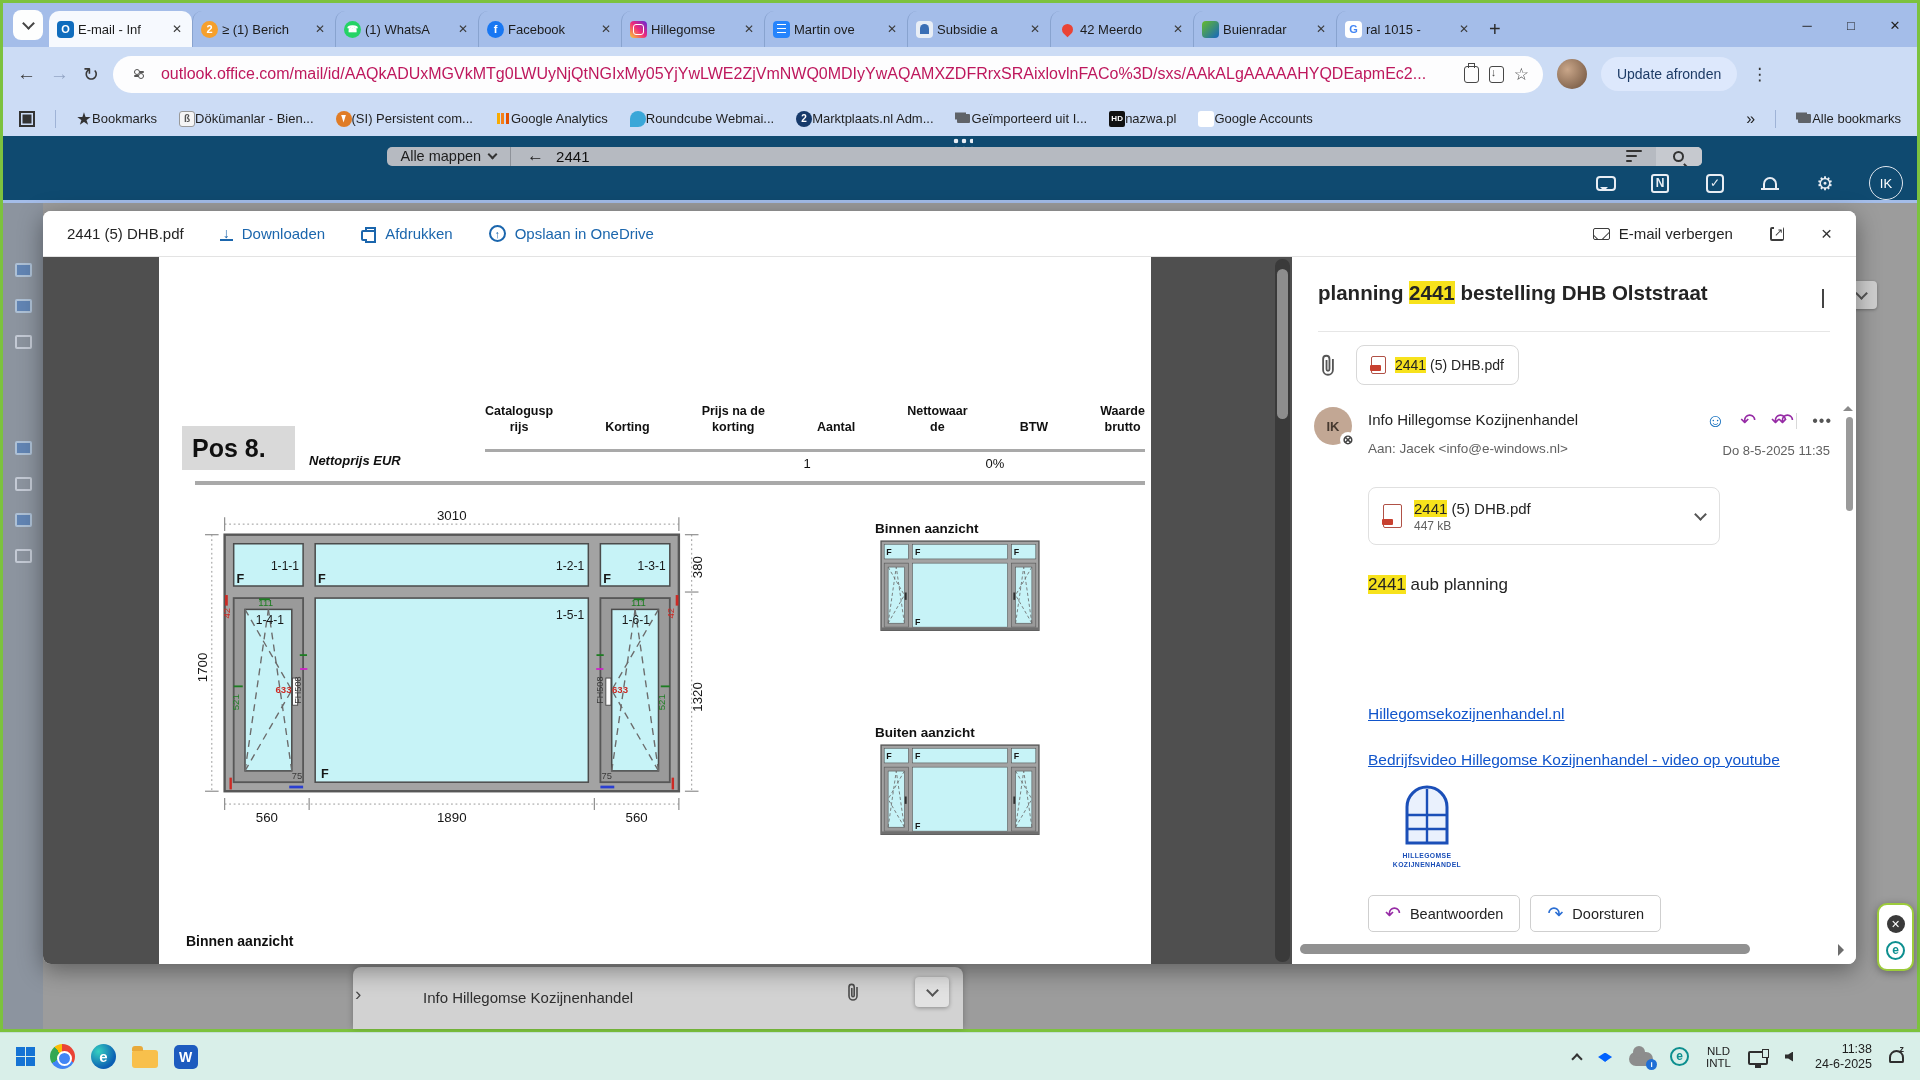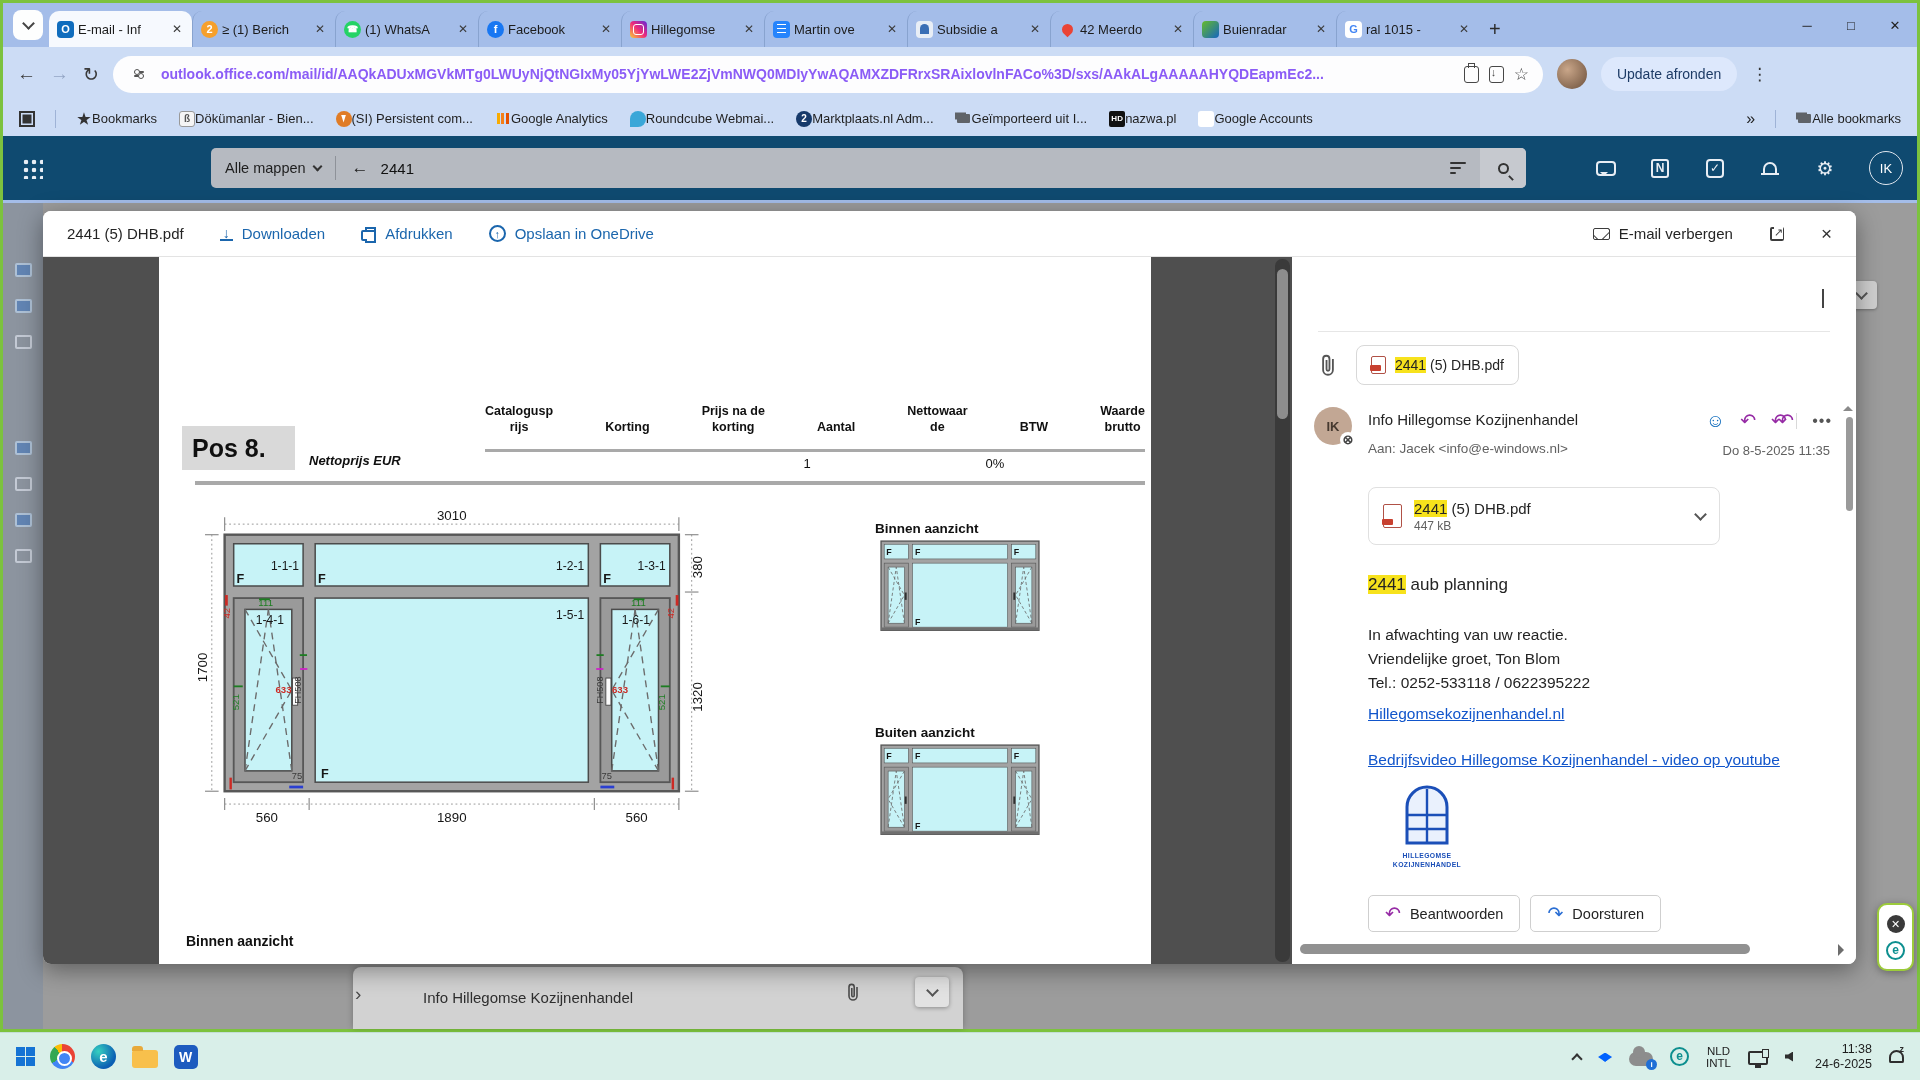--- a/index.html
+++ b/index.html
@@ -46,21 +46,21 @@
   .toolbar { height:54px; background:#ccdcf5; display:flex; align-items:center; padding:0 14px; gap:14px; }
   .nav-ic { font-size:19px; color:#3a3a3a; }
   .nav-ic.dim { color:#93a5c4; }
   .omnibox { height:37px; flex:1; max-width:1430px; background:#fdfdfe; border-radius:19px; display:flex; align-items:center;
              padding:0 14px; gap:10px; }
   .site-chip { width:24px; height:16px; display:flex; align-items:center; gap:2px; }
   .site-chip i { display:block; width:10px; height:2px; background:#555; border-radius:2px; position:relative;}
   .site-chip i::after{content:""; position:absolute; width:4px; height:4px; border-radius:50%; background:#fdfdfe; border:1.6px solid #555; top:-2px;}
   .site-chip i.b::after{ right:0; }
   .site-chip { flex-direction:column; justify-content:center;}
-  .url { flex:1; font-size:14px; color:#8b5cf6; white-space:nowrap; overflow:hidden;font-weight:bold; }
+  .url { flex:1; font-size:16px; color:#be185d; white-space:nowrap; overflow:hidden; }
   .sq-ic { width:15px; height:17px; border:1.8px solid #474747; border-radius:3px; position:relative; }
   .sq-ic.clip::before { content:""; position:absolute; left:3px; top:-4px; width:5px; height:4px; border:1.8px solid #474747; border-bottom:none;}
   .sq-ic.cast::before { content:"↓"; position:absolute; left:1px; top:-1px; font-size:11px; color:#474747;}
   .star-ic { color:#474747; font-size:17px; }
   .avatar-sm { width:30px; height:30px; border-radius:50%; background:radial-gradient(circle at 35% 35%, #c9a689, #6b4f3a); }
   .update-pill { height:34px; background:#dde8fc; border-radius:17px; padding:0 16px; display:flex; align-items:center;
                  font-size:14px; color:#1d3b66; font-weight:500; }
   .kebab { font-size:17px; color:#333; }
 
   
@@ -76,21 +76,21 @@
       background:linear-gradient(to right,#f8ab00 0 3px,transparent 3px 4.5px,#f57f17 4.5px 7.5px,transparent 7.5px 9px,#e65100 9px 12px);}
   .ic-rc { background:#3aa7d8; border-radius:50% 50% 50% 0; }
   .ic-mp { background:#163a6b; border-radius:50%; } .ic-mp::before{content:"2";}
   .ic-folder { background:transparent; } .ic-folder::before{content:""; width:13px; height:9px; background:#5f6368;
       border-radius:1px; box-shadow:-3px -2.5px 0 -1px #5f6368;}
   .ic-hd { background:#111; border-radius:2px; font-size:8px; } .ic-hd::before{content:"HD";}
   .bm-spacer { flex:1; }
   .bm-sep { width:1px; height:18px; background:#9fb3d6; }
 
   
-  .outlookbar { height:64px; background:#0f4a70; display:flex; align-items:center; padding:0 14px; }
+  .outlookbar { height:64px; background:#0f4a70; display:flex; align-items:center; padding:0 14px;flex-direction:column; }
   .waffle { width:22px; height:22px; background-image:radial-gradient(circle,#e8eef5 2px,transparent 2.6px);
             background-size:8px 8px; background-position:1px 1px; margin-left:4px; }
   .osearch { width:1315px; height:40px; margin-left:168px; background:#b6bac1; border-radius:5px; display:flex; align-items:center; overflow:hidden; }
   .oscope { display:flex; align-items:center; gap:8px; padding:0 14px; height:100%; font-size:14.5px; color:#1e1e1e; }
   .oscope .chev{ border-color:#333; width:7px; height:7px; }
   .osearch .divider { width:1px; height:24px; background:#8e9299; }
   .oback { font-size:17px; color:#222; padding:0 12px 0 16px; }
   .oquery { font-size:15px; color:#111; flex:1; }
   .ofilter { display:flex; flex-direction:column; gap:3px; padding:0 14px; }
   .ofilter i { display:block; height:2px; background:#333; border-radius:1px; }
@@ -657,20 +657,21 @@
                 </svg>
 
               <div class="section-bottom">Binnen aanzicht</div>
             </div>
             <div class="pdf-vscroll">
                 <div class="thumb"></div>
               </div>
           </div>
 
           <div class="reading-pane">
+            <div class="subject"><span>planning </span><span class="hl">2441</span><span> bestelling DHB Olststraat</span></div>
             <div class="subj-chev"><span class="chev up"></span></div>
             <div class="subj-divider"></div>
 
             <div class="attach-row">
               <svg width="20" height="22" viewBox="0 0 16 18">
                   <path d="M12 4v9a4 4 0 0 1-8 0V4a2.6 2.6 0 0 1 5.2 0v8.5a1.2 1.2 0 0 1-2.4 0V5" fill="none" stroke="#555" stroke-width="1.5"></path>
                 </svg>
               <div class="chip">
                 <span class="pdficon"></span>
                 <span><span class="hl">2441</span><span> (5) DHB.pdf</span></span>
@@ -695,26 +696,20 @@
             <div class="att-card">
               <span class="pdficon" style="width:19px;height:24px;"></span>
               <div class="att-main">
                 <div class="att-name"><span class="hl">2441</span><span> (5) DHB.pdf</span></div>
                 <div class="att-size">447 kB</div>
               </div>
               <span class="chev" style="border-color:#555;"></span>
             </div>
 
             <div class="body-h"><span class="hl">2441</span><span> aub planning</span></div>
-            <div class="body-lines">
-
-            <div>In afwachting van uw reactie.</div>
-                <div>Vriendelijke groet, Ton Blom</div>
-                <div>Tel.: 0252-533118 / 0622395222</div>
-              </div>
             <a class="elink" style="top:448px;">Hillegomsekozijnenhandel.nl</a>
             <a class="elink" style="top:494px;">Bedrijfsvideo Hillegomse Kozijnenhandel - video op youtube</a>
 
             <div class="logo">
               <svg width="52" height="60" viewBox="0 0 52 60">
                 <path d="M6 58 V22 A20 20 0 0 1 46 22 V58 Z" fill="#eaf1fd" stroke="#1b4fb8" stroke-width="3"></path>
                 <line x1="26" y1="4" x2="26" y2="58" stroke="#1b4fb8" stroke-width="2.4"></line>
                 <line x1="6" y1="30" x2="46" y2="30" stroke="#1b4fb8" stroke-width="2.4"></line>
                 <line x1="6" y1="44" x2="46" y2="44" stroke="#1b4fb8" stroke-width="2.4"></line>
               </svg>

